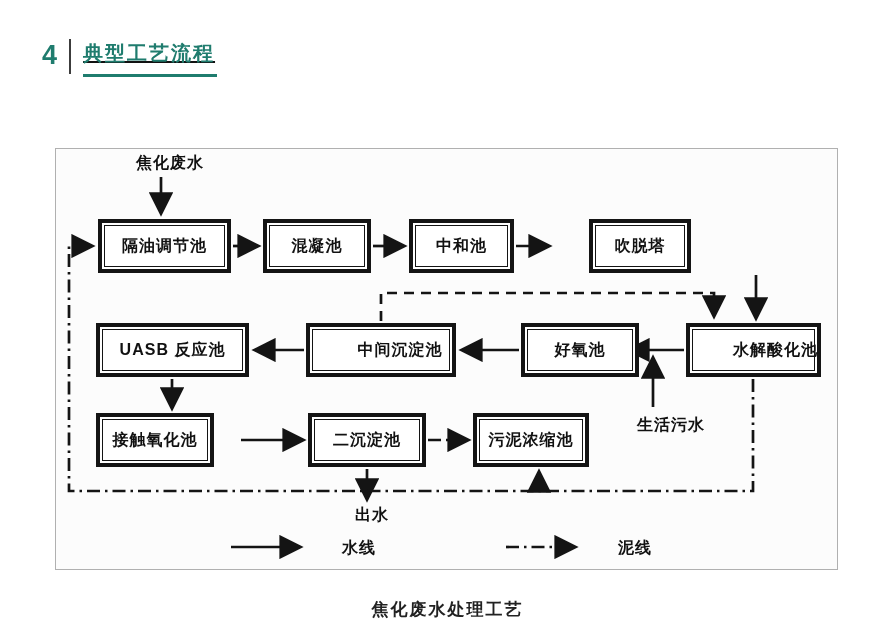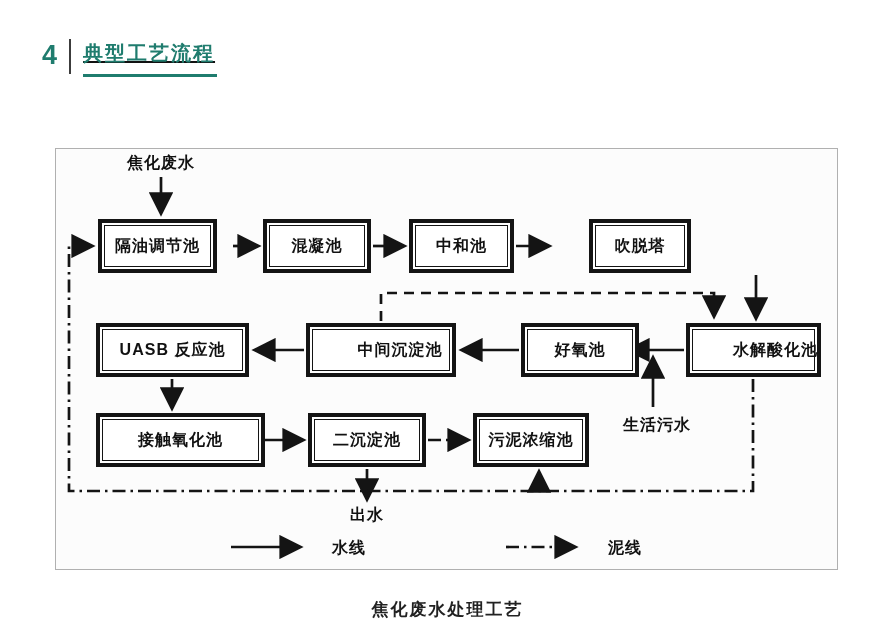--- a/index.html
+++ b/index.html
@@ -33,21 +33,21 @@
 
   .fbox{
     position:absolute;height:54px;background:#fff;
     border:4px solid var(--line);
     box-shadow:inset 0 0 0 2px #fff, inset 0 0 0 3px var(--line);
     display:flex;align-items:center;justify-content:center;
     font-size:16px;font-weight:600;letter-spacing:1px;color:#111;
     white-space:nowrap;
   }
 
-  .dlabel{position:absolute;font-size:16px;font-weight:600;color:#111;text-align:center;white-space:nowrap;letter-spacing:1px;}
+  .dlabel{position:absolute;font-size:16px;font-weight:600;color:#111;text-align:right;white-space:nowrap;letter-spacing:1px;}
 
   .wline,.sline,.dline{stroke:var(--line);stroke-width:2.7;fill:none;}
   .sline{stroke-dasharray:13 5 2.5 5;}
   .dline{stroke-dasharray:10 7;}
 
   .caption{
     position:absolute;left:0;right:0;top:598px;text-align:center;
     font-size:17px;font-weight:600;color:#222;letter-spacing:2px;
   }
 </style>
@@ -87,31 +87,31 @@
 
     <path class="sline" marker-end="url(#arr)" d="M372 291 L412 291"></path>
     <path class="dline" marker-end="url(#arr)" d="M325 172 L325 144 L658 144 L658 167"></path>
     <path class="sline" marker-end="url(#arr)" d="M697 230 L697 342 L13 342 L13 97 L36 97"></path>
     <path class="sline" marker-end="url(#arr)" d="M483 342 L483 323"></path>
 
     <path class="wline" marker-end="url(#arr)" d="M175 398 L244 398"></path>
     <path class="sline" marker-end="url(#arr)" d="M450 398 L519 398"></path>
   </svg>
 
-  <div class="fbox" style="left:42px;top:70px;width:119px;">隔油调节池</div>
+  <div class="fbox" style="left:42px;top:70px;width:133px;">隔油调节池</div>
   <div class="fbox" style="left:207px;top:70px;width:108px;">混凝池</div>
   <div class="fbox" style="left:353px;top:70px;width:105px;">中和池</div>
   <div class="fbox" style="left:498px;top:70px;width:102px;margin-left:35px;">吹脱塔</div>
 
   <div class="fbox" style="left:40px;top:174px;width:153px;">UASB 反应池</div>
   <div class="fbox" style="left:250px;top:174px;width:150px;padding-left:38px;">中间沉淀池</div>
   <div class="fbox" style="left:465px;top:174px;width:118px;">好氧池</div>
   <div class="fbox" style="left:630px;top:174px;width:135px;padding-left:44px;">水解酸化池</div>
 
-  <div class="fbox" style="left:40px;top:264px;width:169px;">接触氧化池</div>
+  <div class="fbox" style="left:40px;top:264px;width:118px;">接触氧化池</div>
   <div class="fbox" style="left:252px;top:264px;width:118px;">二沉淀池</div>
   <div class="fbox" style="left:417px;top:264px;width:116px;">污泥浓缩池</div>
 
   <div class="dlabel" style="left:62px;top:4px;width:86px;">焦化废水</div>
   <div class="dlabel" style="left:553px;top:266px;width:96px;">生活污水</div>
   <div class="dlabel" style="left:289px;top:356px;width:44px;">出水</div>
   <div class="dlabel" style="left:266px;top:389px;width:54px;">水线</div>
   <div class="dlabel" style="left:542px;top:389px;width:54px;">泥线</div>
 </div>
 

